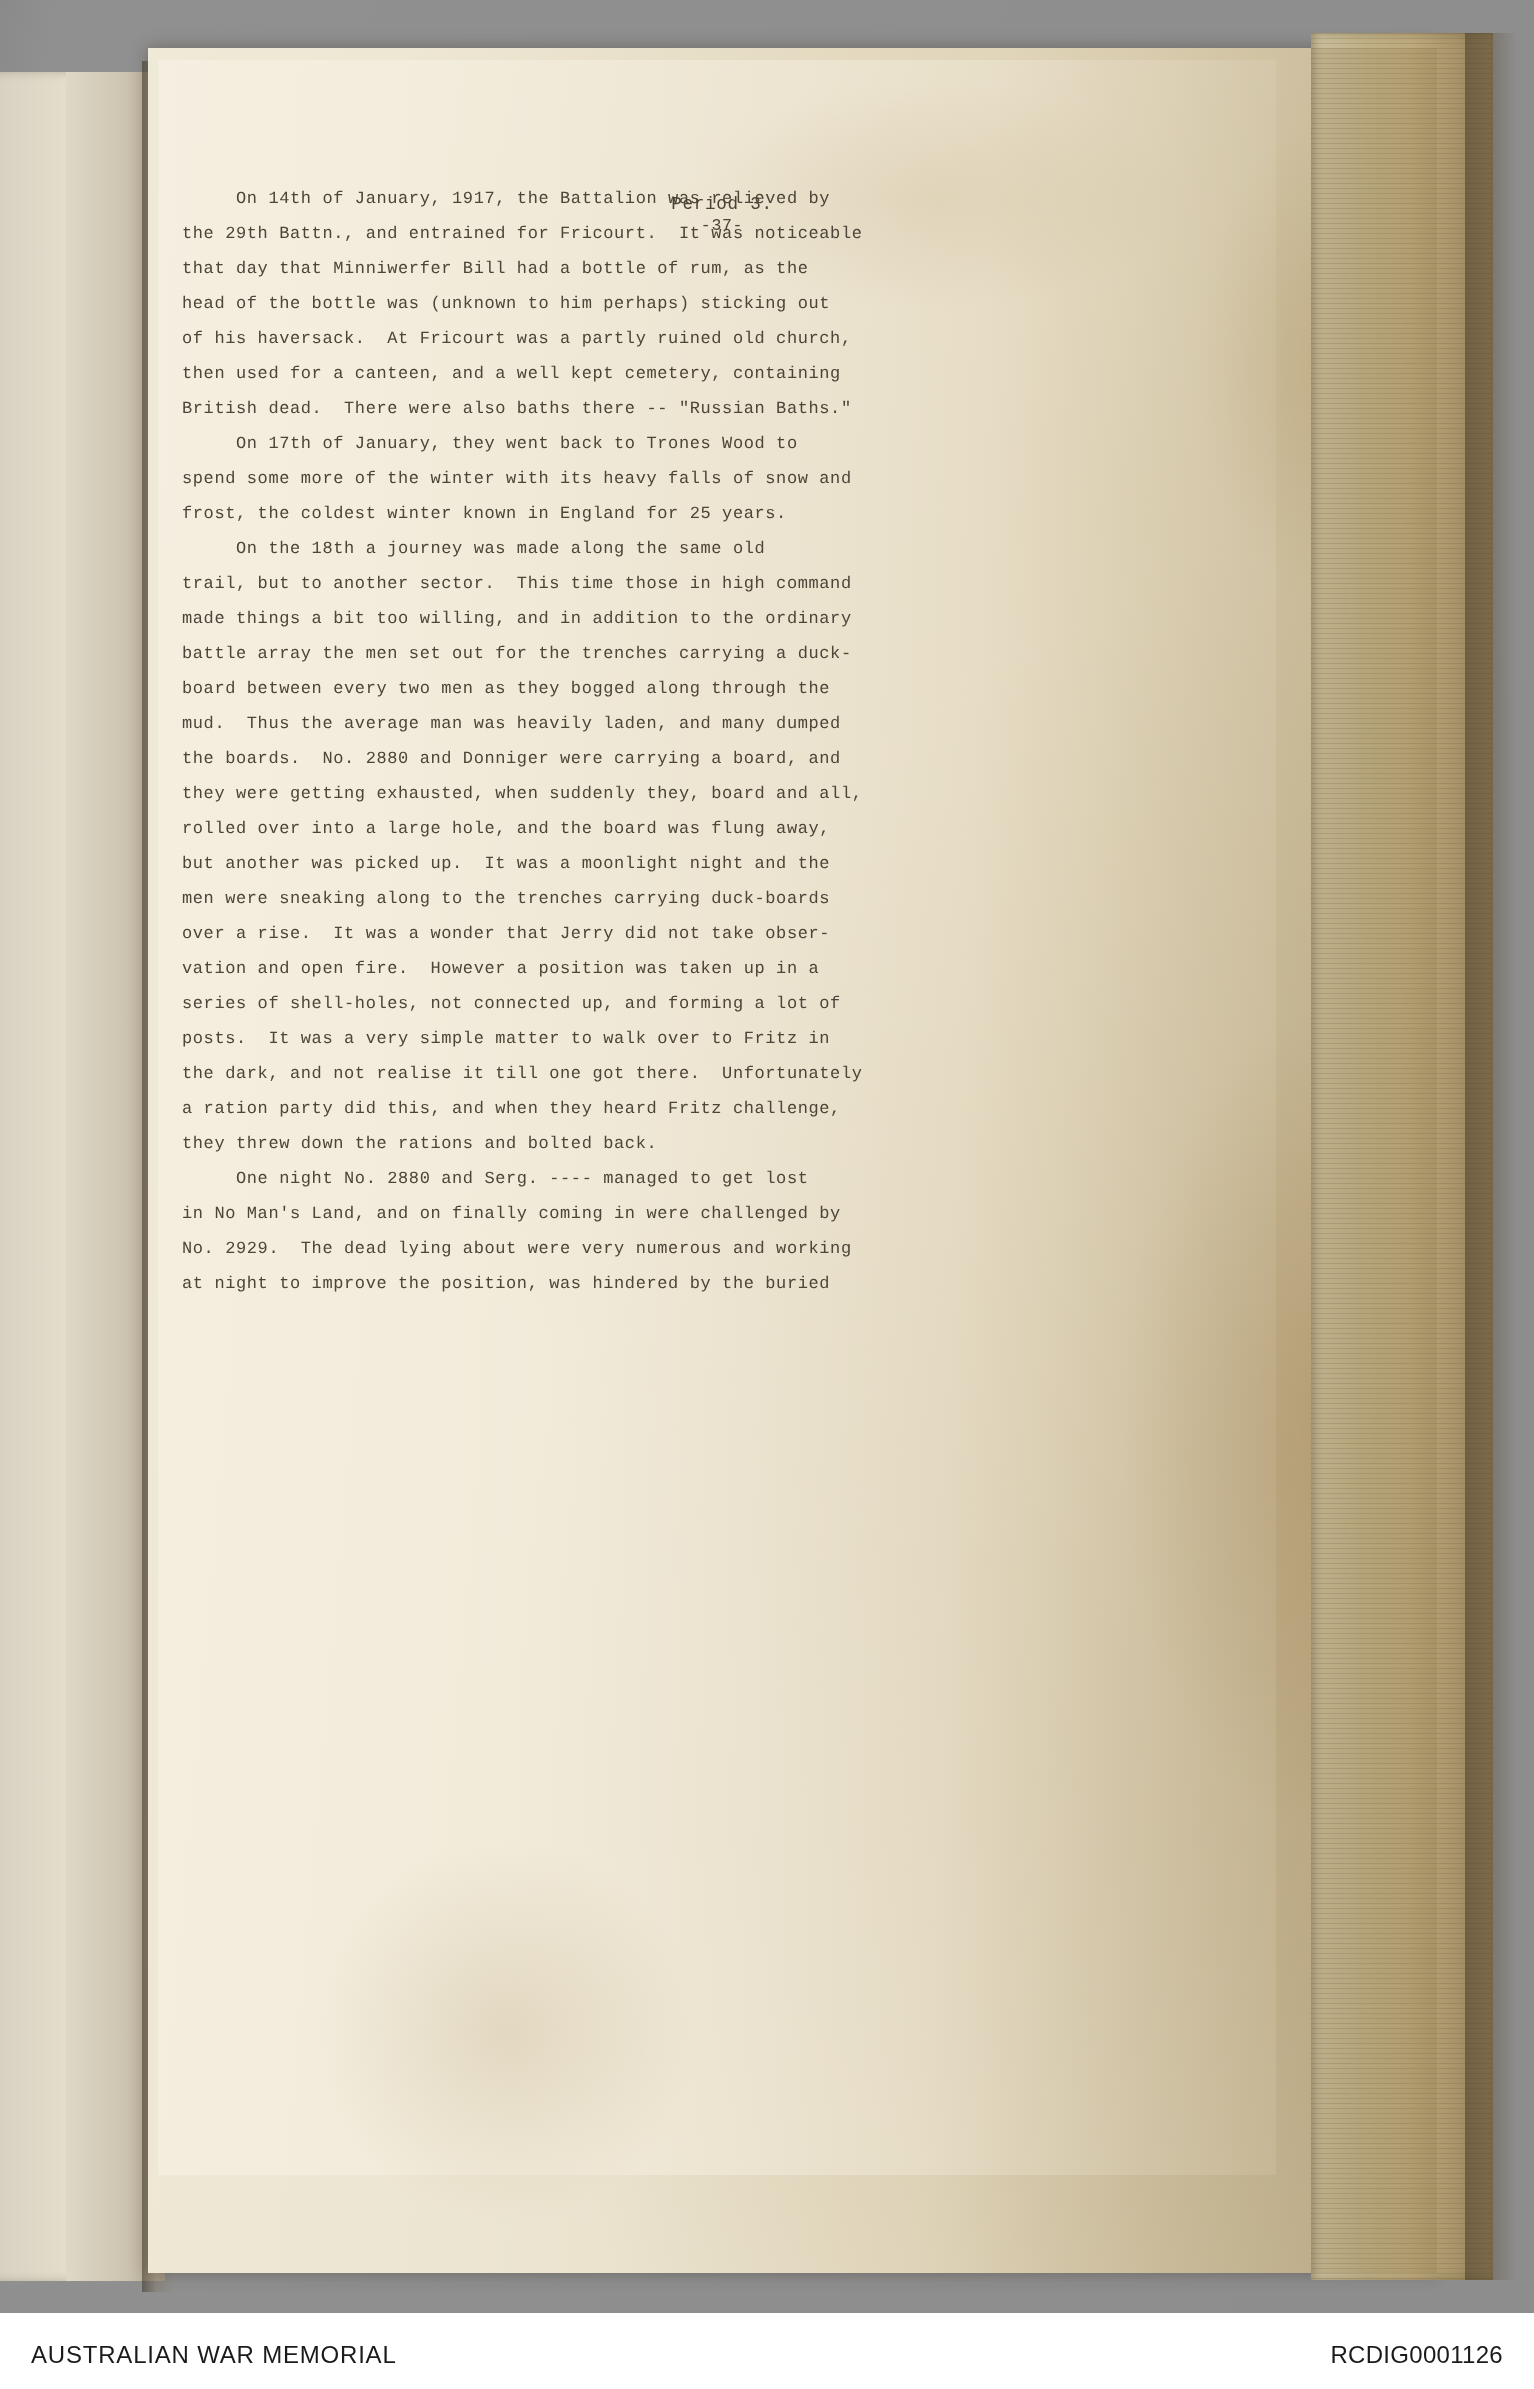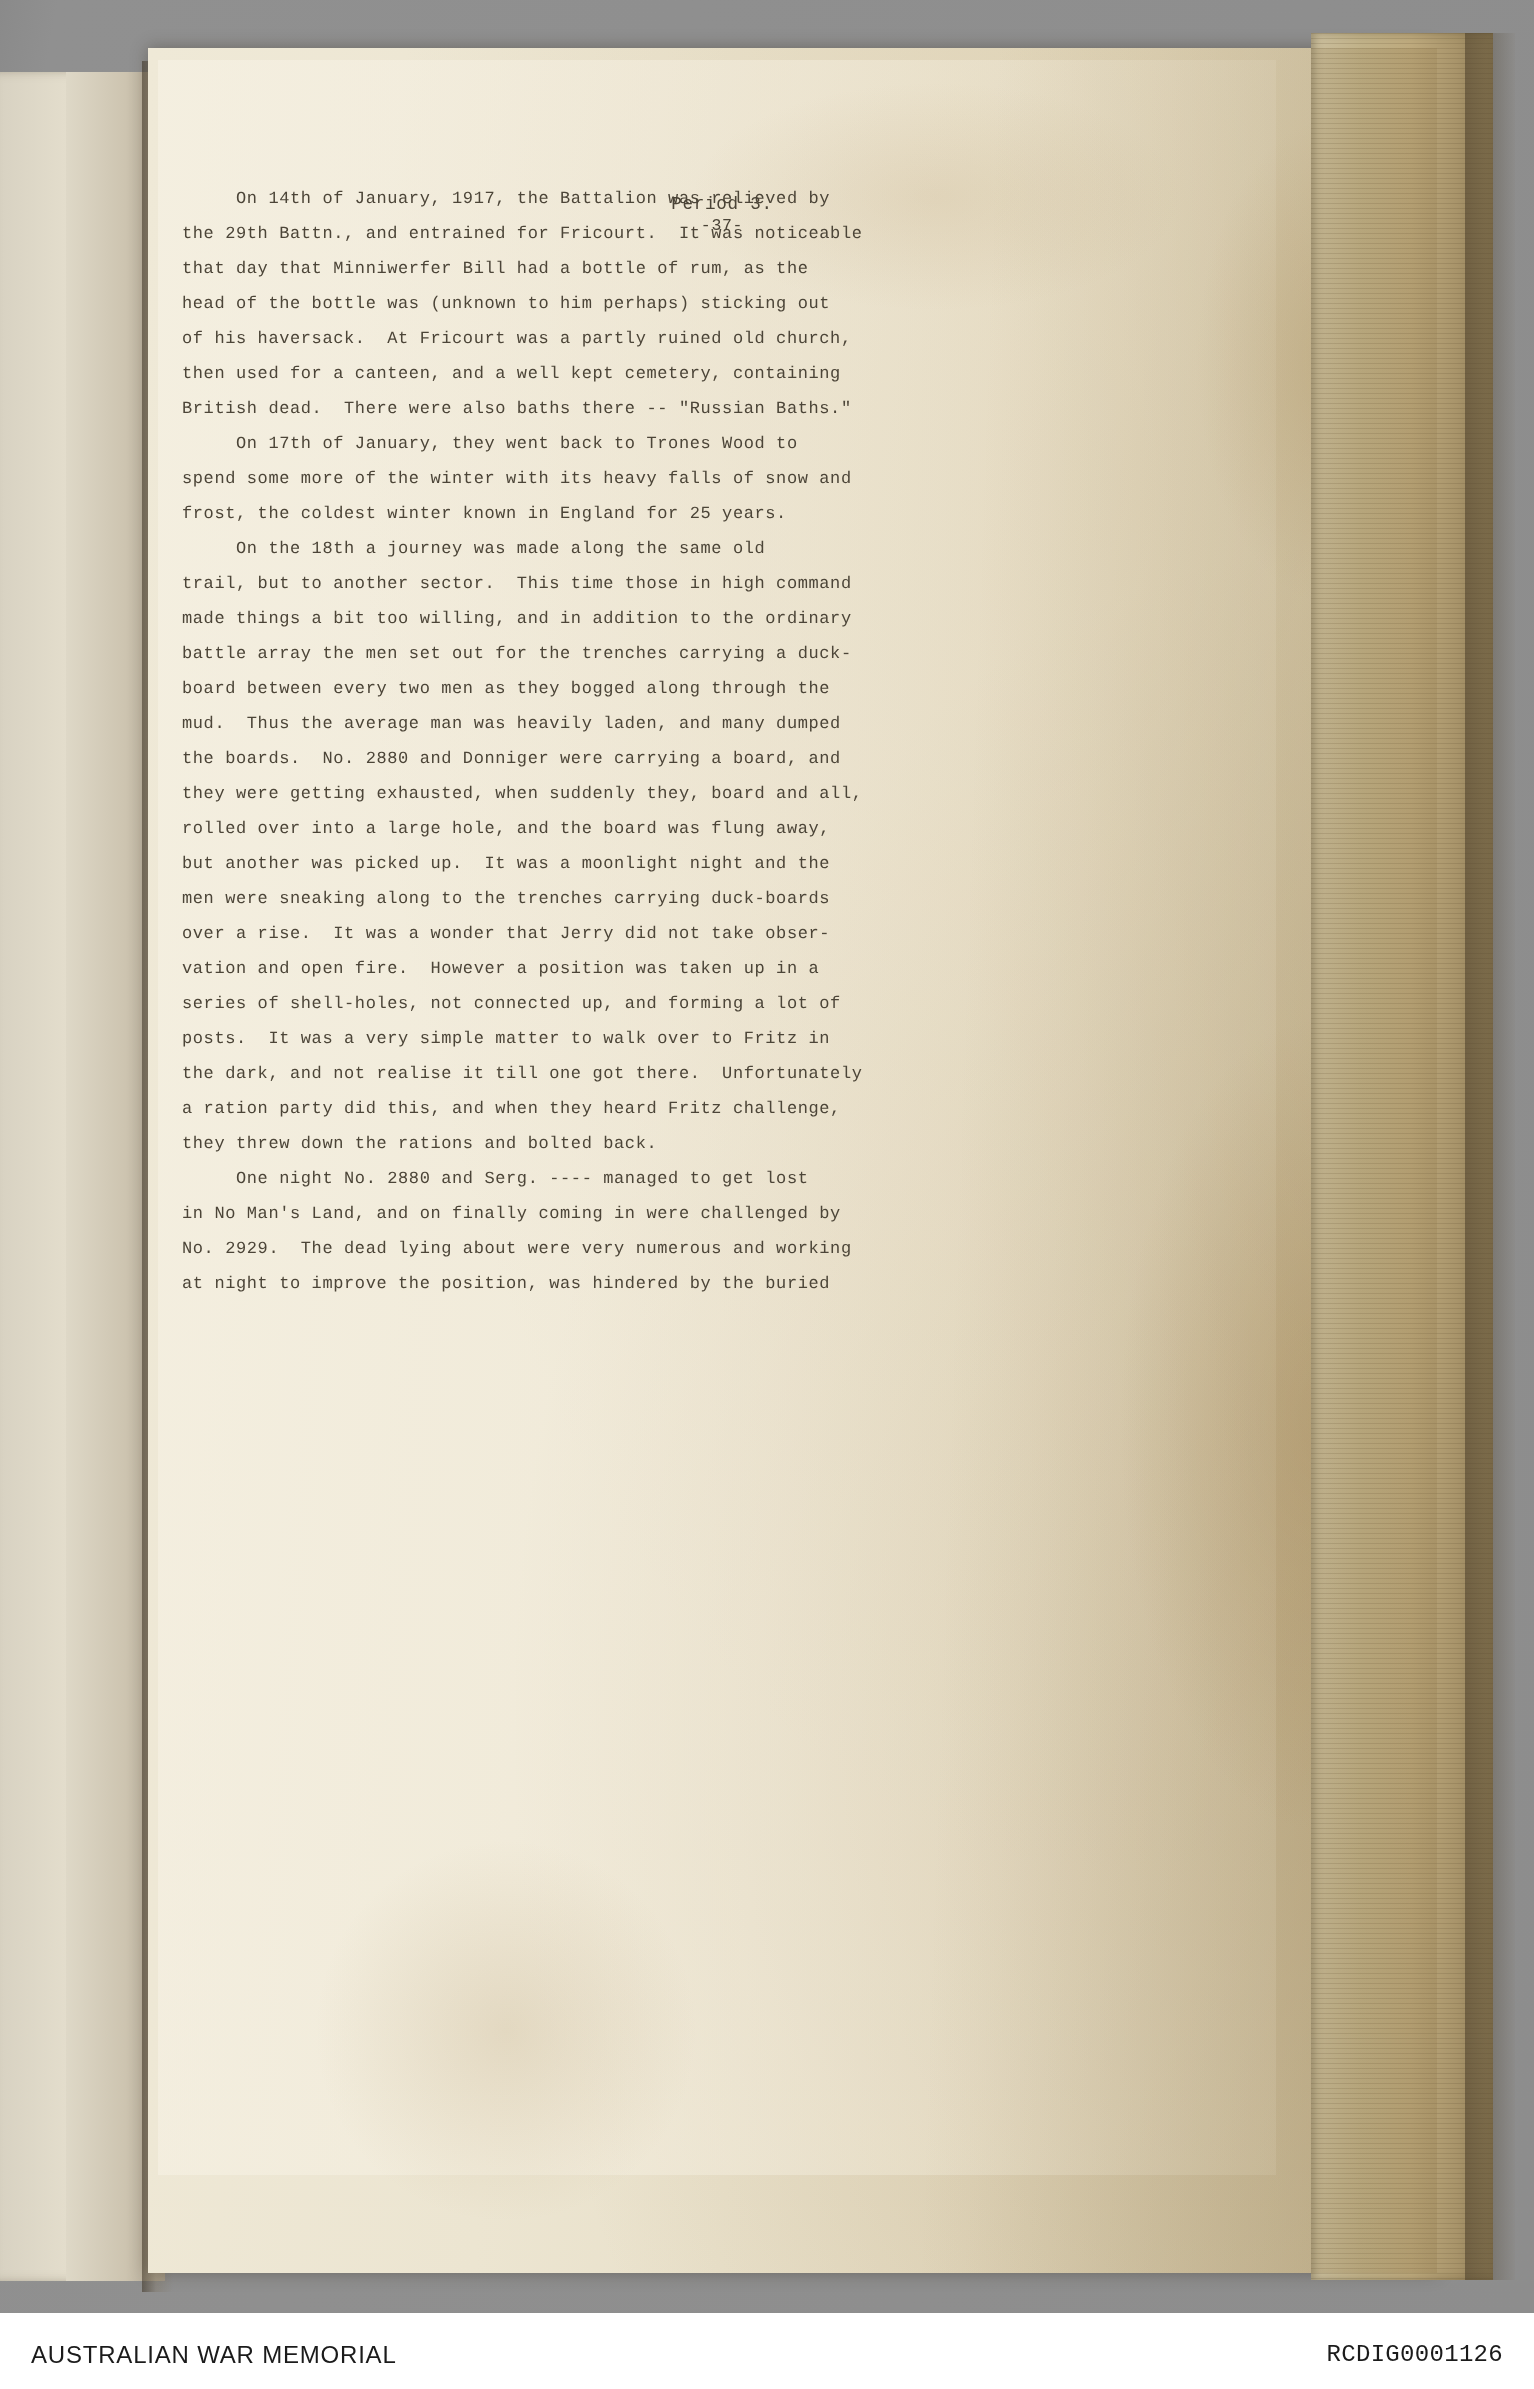--- a/index.html
+++ b/index.html
@@ -142,21 +142,21 @@
     padding: 0 31px;
     box-sizing: border-box;
   }
   #footer .left-label {
     font-family: "Liberation Sans", sans-serif;
     font-size: 24px;
     letter-spacing: 0.8px;
     color: #1b1b1b;
   }
   #footer .right-label {
-    font-family: Liberation Mono, monospace;
+    font-family: Liberation Sans, sans-serif;
     font-size: 24px;
     letter-spacing: 0.3px;
     color: #1b1b1b;
   }
 </style>
 </head>
 <body>
 
 <div id="scan">
 

